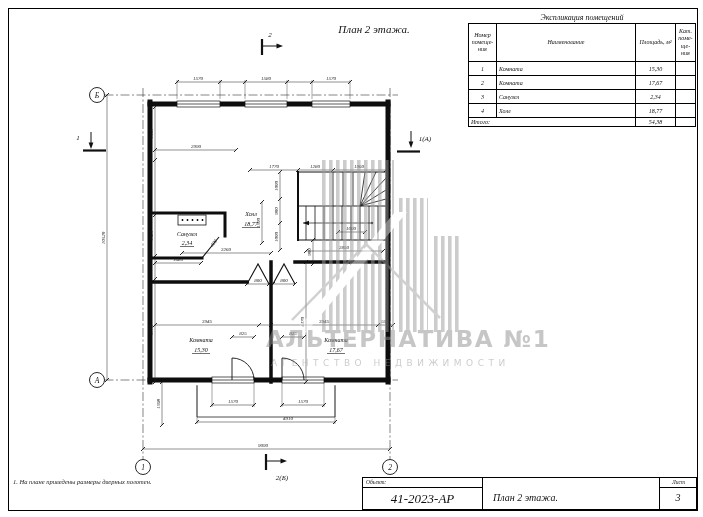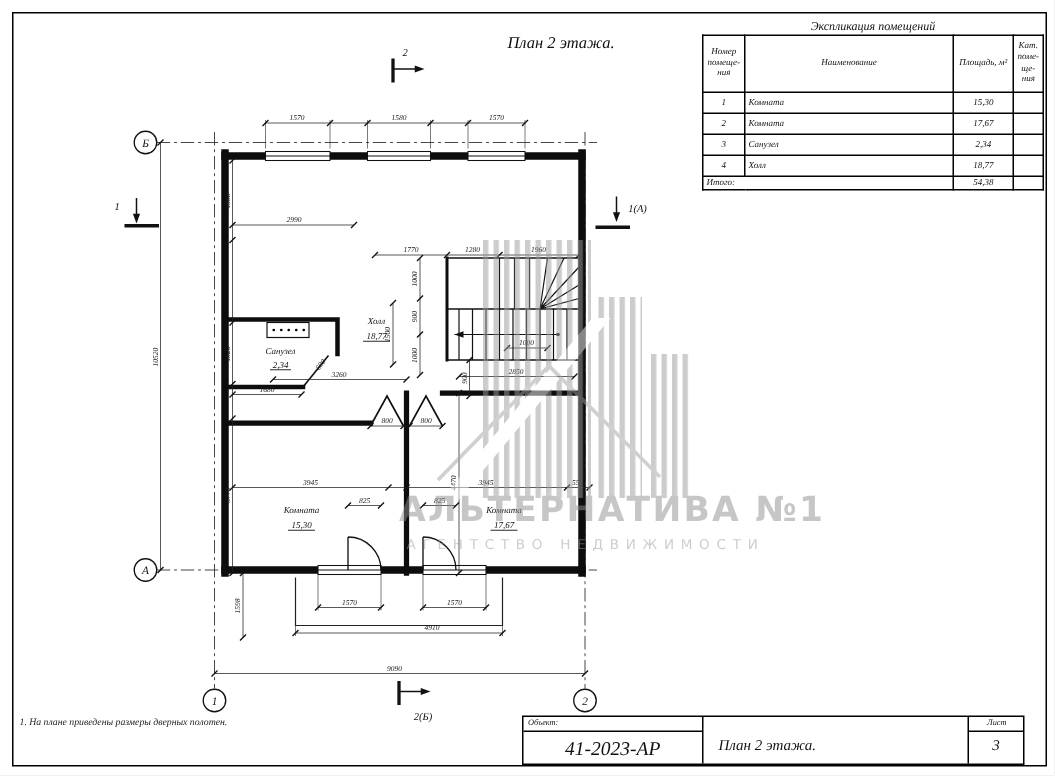--- a/index.html
+++ b/index.html
@@ -19,21 +19,21 @@
   table.expl-t th{white-space:pre-line;text-align:center;vertical-align:middle;font-weight:normal;line-height:1.2;}
   .h-row{height:38px;}
   .d-row{height:14px;}
   .t-row{height:9px;}
   td.c-num{text-align:center;}
   td.c-name{text-align:left;padding-left:4px;}
   td.c-area{text-align:center;}
   td.c-total{text-align:left;padding-left:2px;}
 
   
-  .tblock{position:absolute;left:348px;top:477px;width:335px;height:33px;border:1.6px solid #000;
+  .tblock{position:absolute;left:362px;top:477px;width:335px;height:33px;border:1.6px solid #000;
           display:flex;box-sizing:border-box;background:#fff;}
   .tb-c1{width:120px;border-right:1.2px solid #000;box-sizing:border-box;}
   .tb-c2{flex:1;border-right:1.2px solid #000;box-sizing:border-box;position:relative;}
   .tb-c3{width:36px;box-sizing:border-box;}
   .tb-lbl{display:block;font:italic 5.5px "Liberation Serif",serif;color:#111;
           border-bottom:0.8px solid #000;padding:1px 2px 1px 3px;height:7px;}
   .tb-lbl.center{text-align:center;}
   .tb-val1{font:italic 13px "Liberation Serif",serif;color:#111;text-align:center;padding-top:3px;}
   .tb-val2{font:italic 10px "Liberation Serif",serif;color:#111;position:absolute;left:10px;bottom:6px;}
   .tb-val3{font:italic 10px "Liberation Serif",serif;color:#111;text-align:center;padding-top:4px;}

